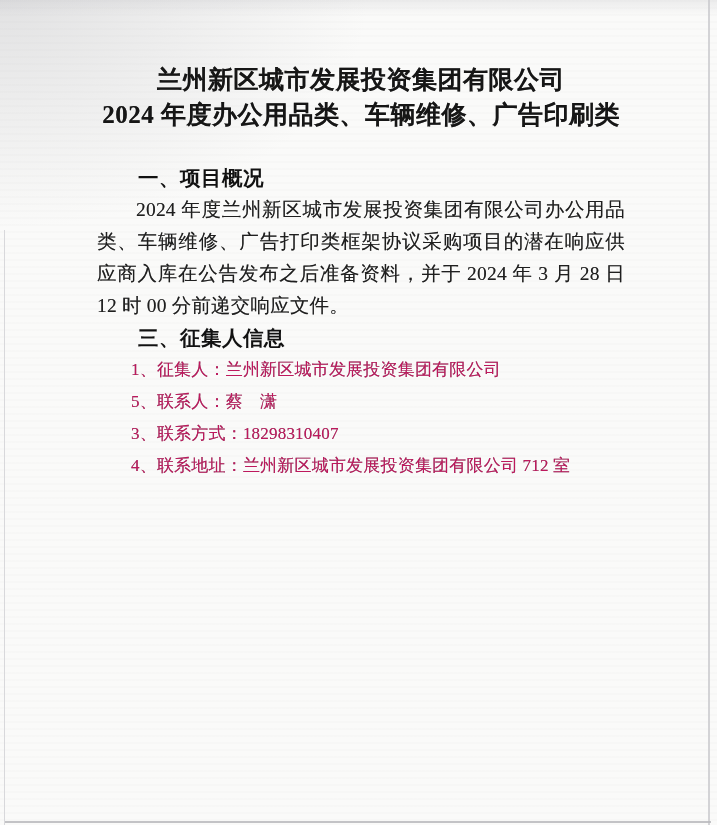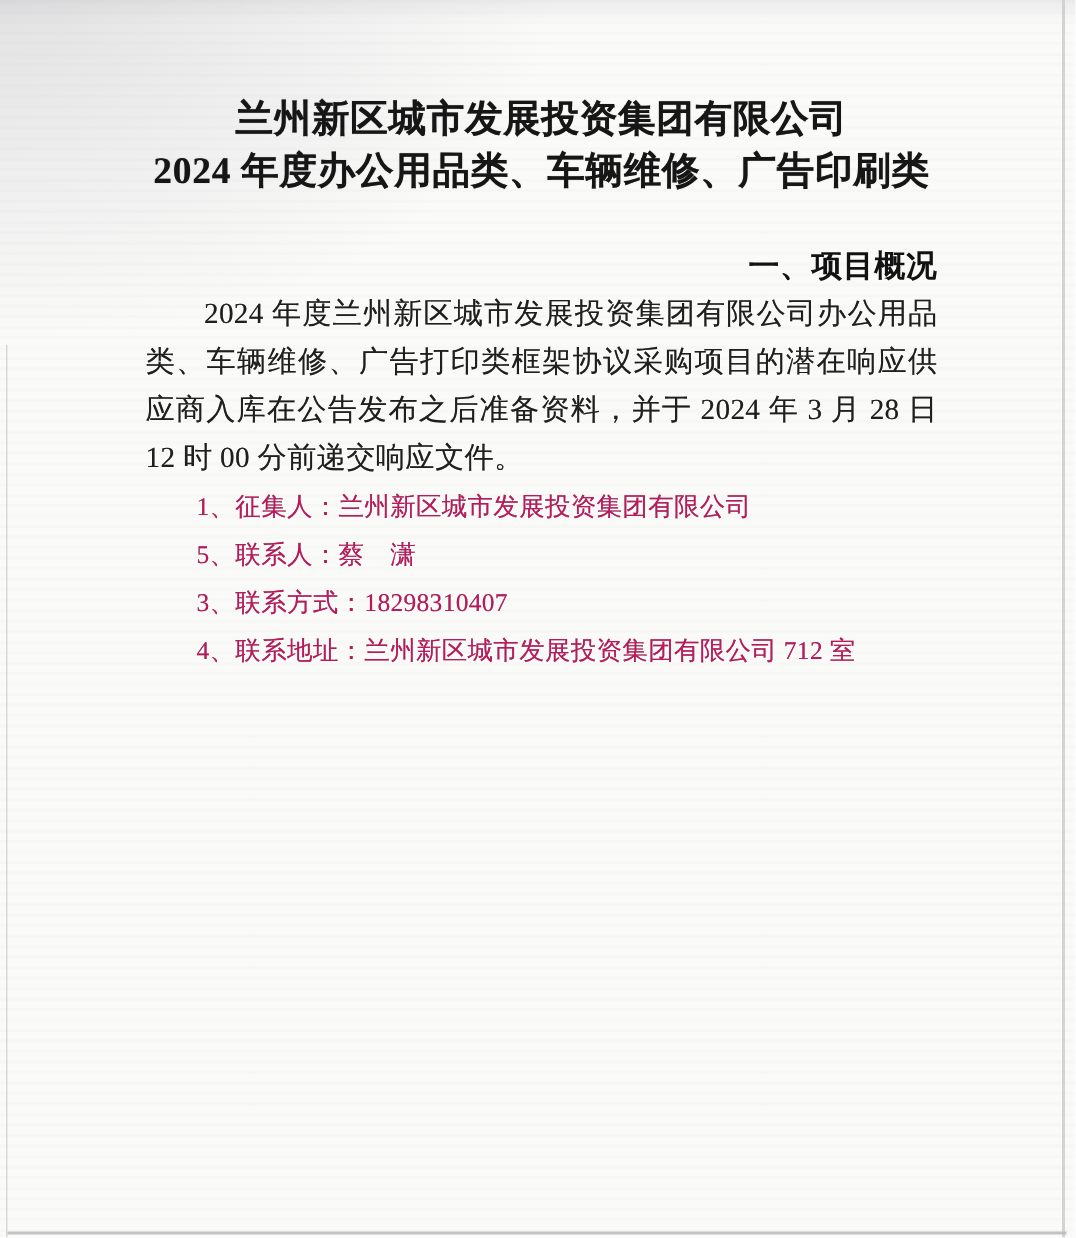--- a/index.html
+++ b/index.html
@@ -87,21 +87,20 @@
     font-family: "Liberation Sans", "DejaVu Sans", sans-serif;
     font-size: 20.5px;
     font-weight: bold;
     line-height: 32px;
     text-indent: 2em;
     color: #121212;
     letter-spacing: 0.5px;
   }
   .sec-heading.first {
     margin-top: 30px;
-    text-align: right;
   }
   .sec-heading.indent-sm {
     text-indent: 1.35em;
   }
   .para {
     margin: 0;
     font-size: 19.5px;
     line-height: 32px;
     text-indent: 2em;
     text-align: justify;
@@ -140,20 +139,21 @@
       <div>2024 年度办公用品类、车辆维修、广告印刷类</div>
     </h1>
 
     <div class="section">
       <h2 class="sec-heading first">一、项目概况</h2>
       <p class="para">2024 年度兰州新区城市发展投资集团有限公司办公用品类、车辆维修、广告打印类框架协议采购项目的潜在响应供应商入库在公告发布之后准备资料，并于 2024 年 3 月 28 日 12 时 00 分前递交响应文件。</p>
     </div>
 
 
     <div class="section">
+      <h2 class="sec-heading">三、征集人信息</h2>
       <p class="item-line">1、征集人：兰州新区城市发展投资集团有限公司</p>
       <p class="item-line">5、联系人：蔡　潇</p>
       <p class="item-line">3、联系方式：18298310407</p>
       <p class="item-line">4、联系地址：兰州新区城市发展投资集团有限公司 712 室</p>
     </div>
 
 
   </div>
 </div>
 

